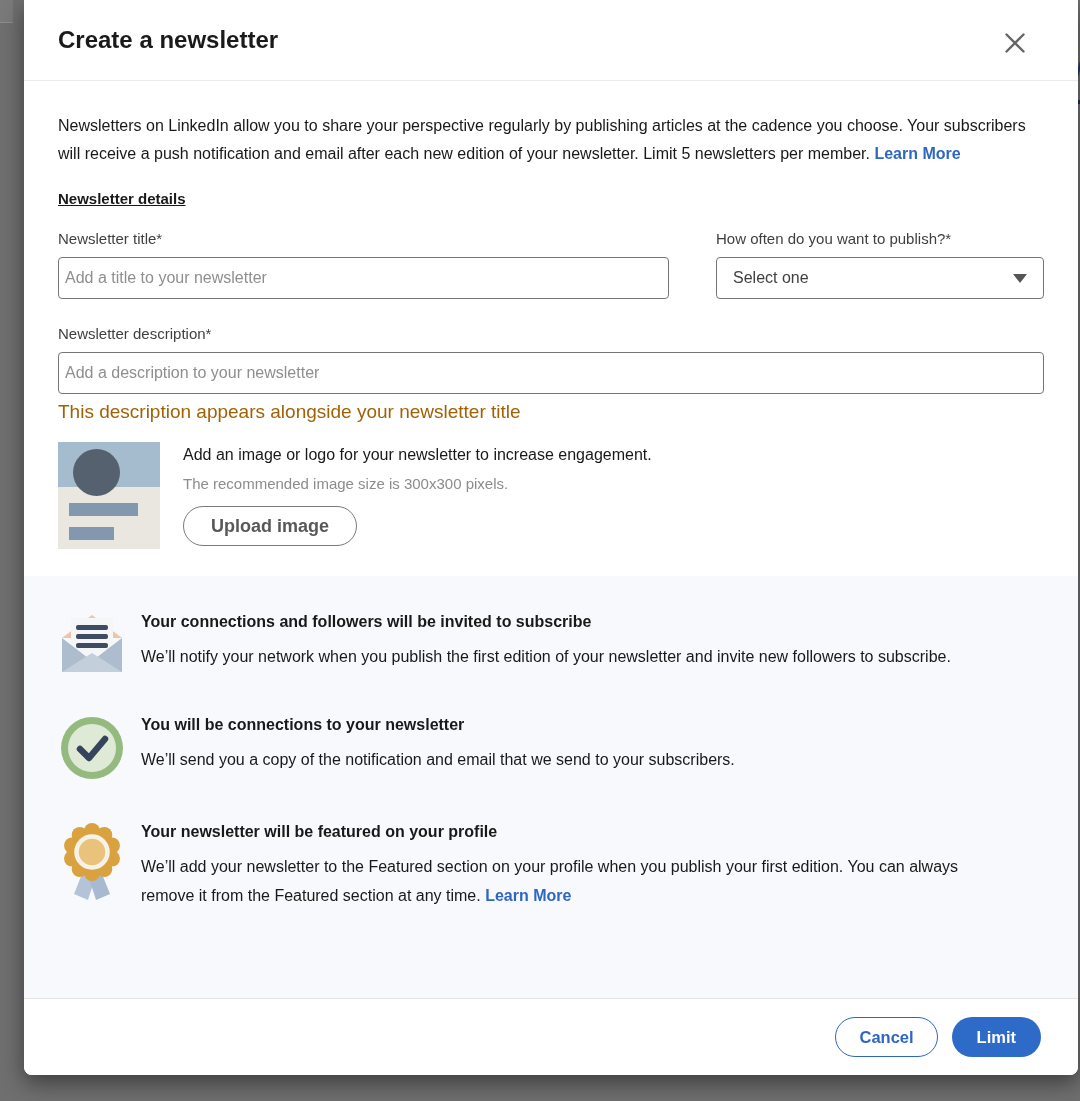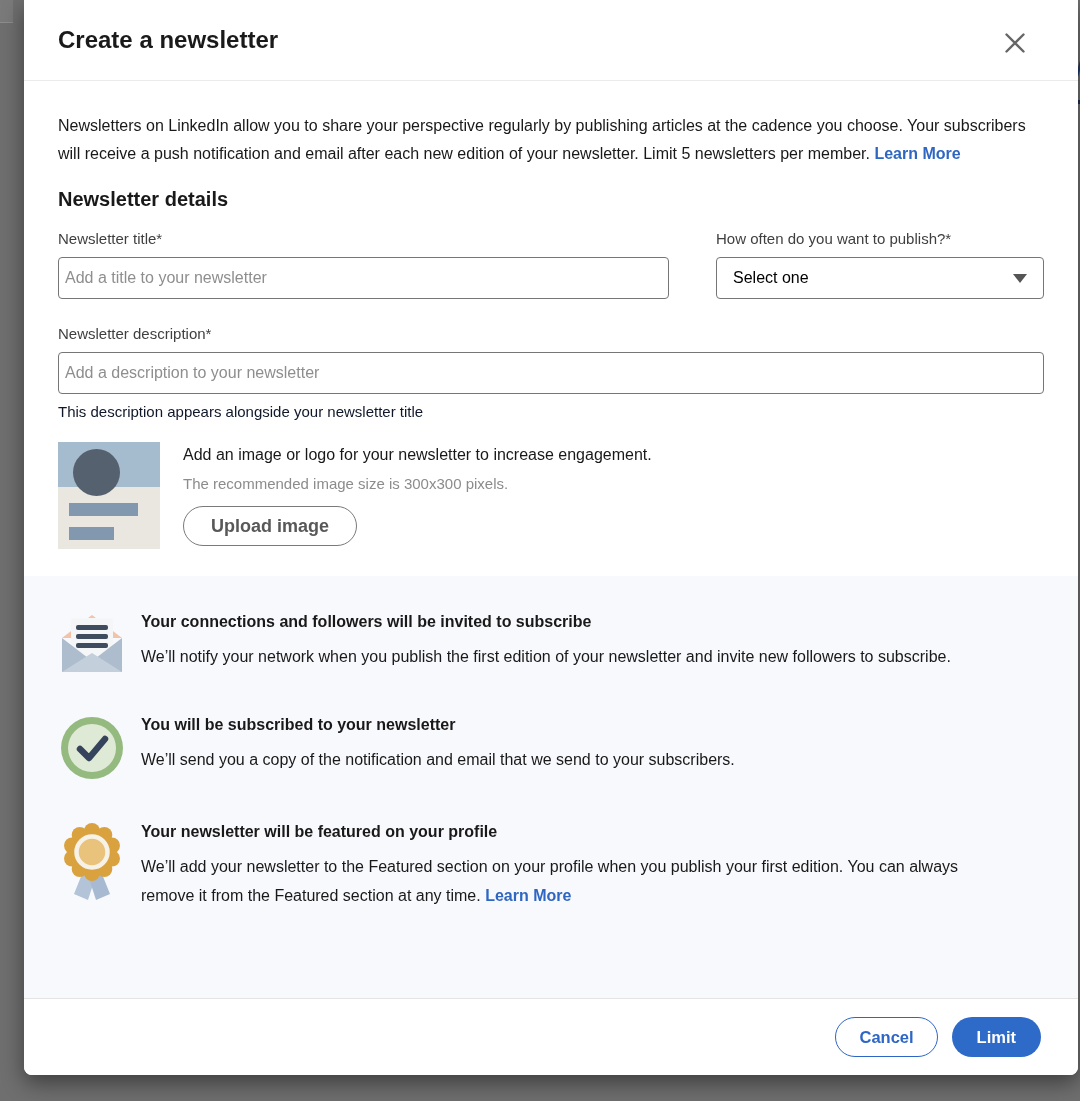--- a/index.html
+++ b/index.html
@@ -32,41 +32,41 @@
     display:flex; justify-content:space-between; align-items:flex-start;
   }
   .modal-title { margin:0; font-size:24px; line-height:28px; font-weight:700; color:#1a1a1a; }
   .close-btn { background:none; border:none; padding:4px; margin:0 12px 0 0; cursor:pointer; line-height:0; }
 
   .body-white { flex:0 0 auto; padding:0 34px; }
 
   .intro { margin:31px 0 0 0; font-size:16px; line-height:28px; color:#191919; max-width:975px; }
   a.inline-link { color:#2e66c2; font-weight:700; text-decoration:none; cursor:pointer; }
 
-  .section-heading { margin:20px 0 0 0; font-size:20px; line-height:22px; font-weight:700; color:#191919; }
+  .section-heading { margin:20px 0 0 0; font-size:15px; line-height:22px; font-weight:700; color:#191919;text-decoration:underline; }
 
   .form-row { display:flex; margin-top:20px; }
   .field-title-col { width:611px; margin-right:47px; flex:0 0 611px; }
   .field-cadence-col { flex:1; }
   .field-label { display:block; font-size:15px; line-height:18px; color:#403f3f; margin-bottom:9px; }
   .text-input {
     width:100%; height:42px; border:1px solid #767676; border-radius:4px;
     padding:0 6px; font-size:16px; color:#191919; font-family:inherit; background:#fff;
   }
   .text-input::placeholder { color:#8e8e8e; opacity:1; }
   .select-box {
     height:42px; border:1px solid #767676; border-radius:4px; background:#fff;
     display:flex; align-items:center; justify-content:space-between;
     padding:0 16px; cursor:pointer;
   }
-  .select-value { font-size:16px; color:#000000; }
+  .select-value { font-size:16px; color:#404040; }
   .caret-down { width:0; height:0; border-left:7px solid transparent; border-right:7px solid transparent; border-top:9px solid #555; }
 
   .field-description { margin-top:26px; }
-  .helper-text { margin:9px 0 0 0; font-size:15px; line-height:17px; color:#0f172a; }
+  .helper-text { margin:9px 0 0 0; font-size:19px; line-height:17px; color:#a16207; }
 
   .upload-row { display:flex; margin-top:22px; padding-bottom:27px; }
   .thumb { width:102px; height:107px; flex:0 0 102px; position:relative; overflow:hidden; }
   .thumb-top { position:absolute; left:0; top:0; width:102px; height:45px; background:#a5bccf; }
   .thumb-bottom { position:absolute; left:0; top:45px; width:102px; height:62px; background:#e9e7e0; }
   .thumb-circle { position:absolute; left:15px; top:7px; width:47px; height:47px; border-radius:50%; background:#55616e; }
   .thumb-bar1 { position:absolute; left:11px; top:61px; width:69px; height:13px; background:#8298af; }
   .thumb-bar2 { position:absolute; left:11px; top:85px; width:45px; height:13px; background:#8298af; }
   .upload-info { margin-left:23px; padding-top:2px; }
   .upload-heading { margin:0; font-size:16px; line-height:22px; color:#191919; }
@@ -182,21 +182,21 @@
 
     <div class="info-row">
       <div class="info-icon-col">
         <svg width="66" height="66" viewBox="0 0 66 66">
           <circle cx="33" cy="33" r="31" fill="#95ba80"></circle>
           <circle cx="33" cy="33" r="24" fill="#dfead6"></circle>
           <path d="M21 34 L30 43 L46 24" fill="none" stroke="#36435c" stroke-width="6.5" stroke-linecap="round" stroke-linejoin="round"></path>
         </svg>
       </div>
       <div class="info-text">
-        <h3 class="info-title">You will be subscribed to your newsletter</h3>
+        <h3 class="info-title">You will be connections to your newsletter</h3>
         <p class="info-body">We’ll send you a copy of the notification and email that we send to your subscribers.</p>
       </div>
     </div>
 
     <div class="info-row">
       <div class="info-icon-col">
         <svg width="66" height="84" viewBox="0 0 66 84">
           <polygon points="27,42 39,47 29,78 15,72" fill="#b3c3d8"></polygon>
           <polygon points="39,42 27,47 37,78 51,72" fill="#a8bad1"></polygon>
           <g fill="#d9a23f">

